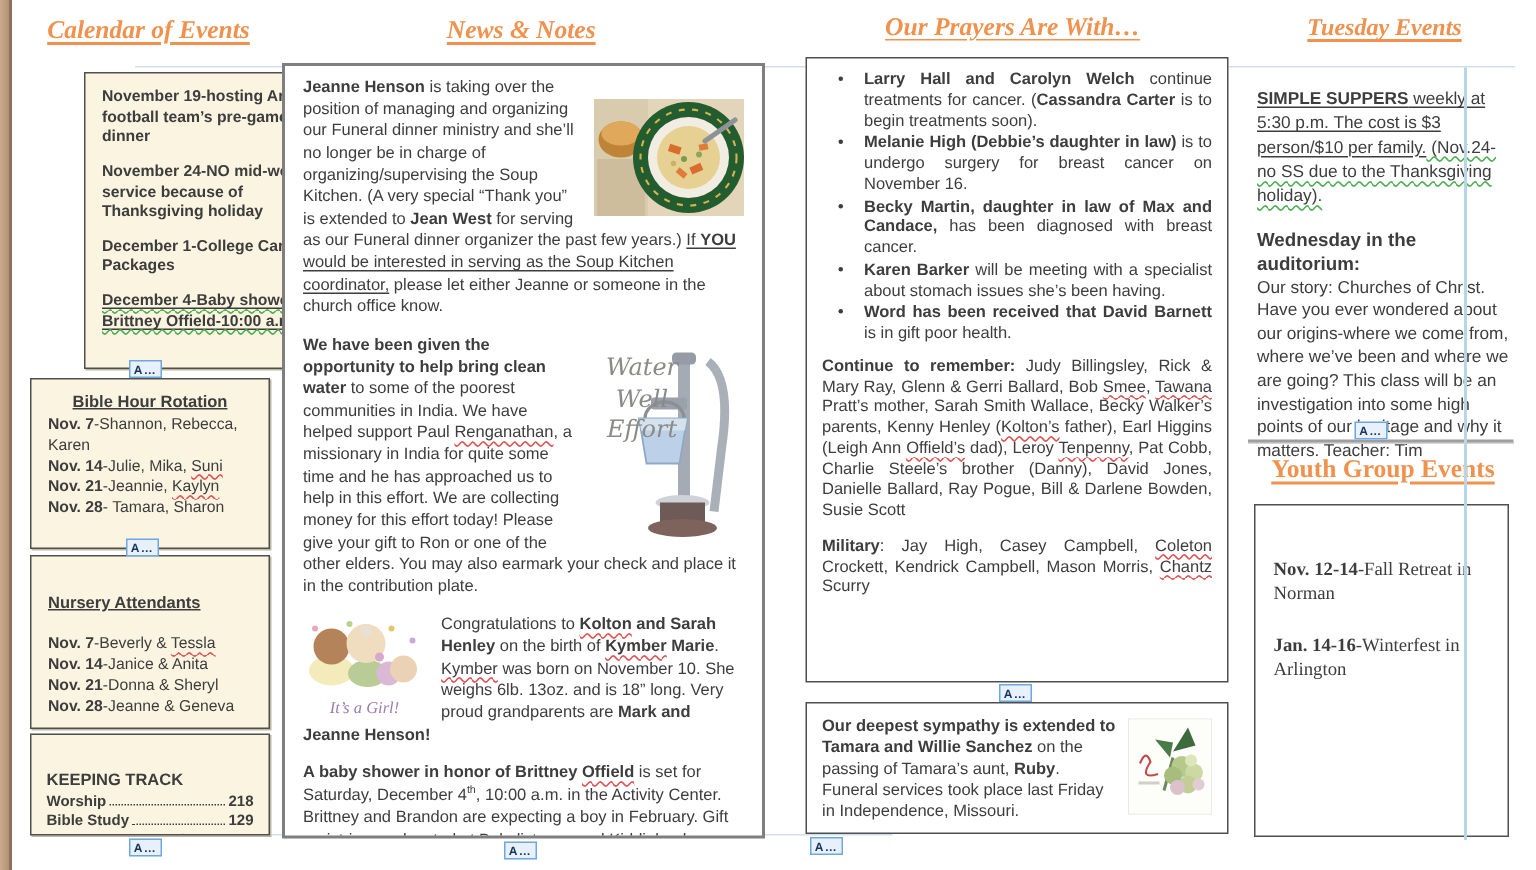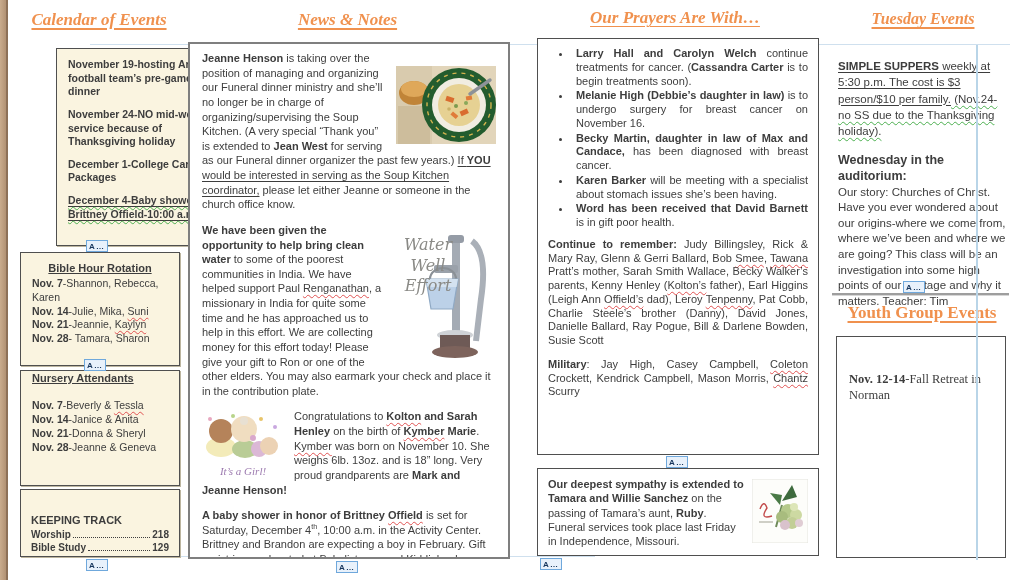--- a/index.html
+++ b/index.html
@@ -28,21 +28,21 @@
 
   .box { border:1.5px solid #4f4f4f; background:#fff; overflow:hidden; z-index:1; }
   .cream { background:#FAF4E0; box-shadow:1px 1px 0 #bdb6a0; }
 
   
   .events { padding:9px 11px; font-size:10.5px; font-weight:bold; line-height:1.3; }
   .event { margin-bottom:9px; }
   .subbox-title { font-weight:bold; text-decoration:underline; font-size:11px; }
   .rot { padding:8px 11px; font-size:10.5px; line-height:1.3; }
   .rot .subbox-title { text-align:center; margin-bottom:2px; }
-  .nur { padding:0 11px; font-size:10.5px; line-height:1.35; }
+  .nur { padding:24px 11px; font-size:10.5px; line-height:1.35; }
   .nur .subbox-title { margin-bottom:12px; display:inline-block; }
   .kt { padding:24px 10px; font-size:10.5px; }
   .kt-title { font-weight:bold; font-size:11px; margin-bottom:2px; }
   .kt-row { display:flex; align-items:baseline; font-weight:bold; font-size:10px; line-height:1.3; }
   .kt-dots { flex:1; border-bottom:1.6px dotted #3d3d3d; margin:0 2px 2px 2px; min-width:10px; }
 
   
   .anchor { width:22px; height:12px; background:#e8f1fb; border:1px solid #6fa8dc;
     color:#17365d; font-size:8px; font-weight:bold; letter-spacing:1px;
     display:flex; align-items:center; justify-content:center; z-index:4; }
@@ -259,13 +259,14 @@
   <div class="aud-title">Wednesday in the auditorium:</div>
   <div class="aud-body">Our story: Churches of Christ. Have you ever wondered about our origins-where we come from, where we’ve been and where we are going? This class will be an investigation into some high points of our heritage and why it matters. Teacher: Tim</div>
 </div>
 
 <div class="abs anchor" style="left:903px;top:281px;">A…</div>
 
 <div class="abs hdr noital" style="left:836px;top:303px;width:172px;">Youth Group Events</div>
 
 <div class="abs box youthbox">
   <div class="yrow"><span class="b">Nov. 12-14</span><span>-Fall Retreat in Norman</span></div>
+  <div class="yrow"><span class="b">Jan. 14-16</span><span>-Winterfest in Arlington</span></div>
 </div>
 
 </body></html>

